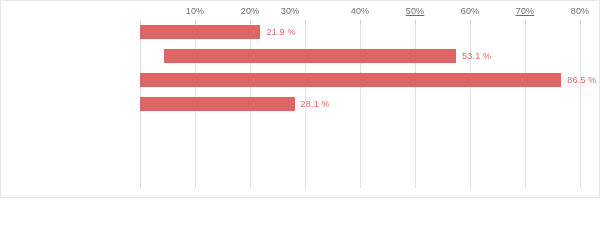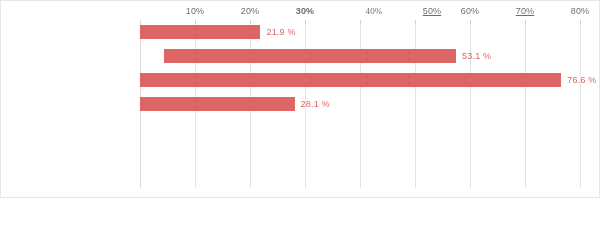--- a/index.html
+++ b/index.html
@@ -97,45 +97,45 @@
         <div class="gridline" style="left: 275px;"></div>
         <div class="gridline" style="left: 330px;"></div>
         <div class="gridline" style="left: 385px;"></div>
         <div class="gridline" style="left: 440px;"></div>
       </div>
     <div class="tick-layer" id="tick-layer">
         <div class="tick-label" style="left: 55px;">10%</div>
         <div class="tick-mark" style="left: 55px;"></div>
         <div class="tick-label" style="left: 110px;">20%</div>
         <div class="tick-mark" style="left: 110px;"></div>
-        <div class="tick-label" style="left: 165px; font-weight: bold;">30%</div>
+        <div class="tick-label" style="left: 150px;">30%</div>
         <div class="tick-mark" style="left: 165px;"></div>
-        <div class="tick-label" style="left: 234px; font-family: Liberation Serif, serif;">40%</div>
+        <div class="tick-label" style="left: 220px;">40%</div>
         <div class="tick-mark" style="left: 220px;"></div>
-        <div class="tick-label" style="left: 292px; text-decoration: underline;">50%</div>
+        <div class="tick-label" style="left: 275px; text-decoration: underline;">50%</div>
         <div class="tick-mark" style="left: 275px;"></div>
         <div class="tick-label" style="left: 330px;">60%</div>
         <div class="tick-mark" style="left: 330px;"></div>
         <div class="tick-label" style="left: 385px; text-decoration: underline;">70%</div>
         <div class="tick-mark" style="left: 385px;"></div>
         <div class="tick-label" style="left: 440px;">80%</div>
         <div class="tick-mark" style="left: 440px;"></div>
       </div>
     <div class="bar-layer" id="bar-layer">
         <div class="row" style="top: 5px;">
           <div class="bar" style="width: 120.45px;"></div>
           <div class="bar-value">21.9 %</div>
         </div>
         <div class="row" style="top: 29px; margin-left: 24px;">
           <div class="bar" style="width: 292.05px;"></div>
           <div class="bar-value">53.1 %</div>
         </div>
         <div class="row" style="top: 53px;">
           <div class="bar" style="width: 421.3px;"></div>
-          <div class="bar-value">76.6 %</div>
+          <div class="bar-value">86.5 %</div>
         </div>
         <div class="row" style="top: 77px;">
           <div class="bar" style="width: 154.55px;"></div>
           <div class="bar-value">28.1 %</div>
         </div>
         <div class="row" style="top: 149px;">
           <div class="bar" style="width: 0px;"></div>
         </div>
       </div>
   </div>

